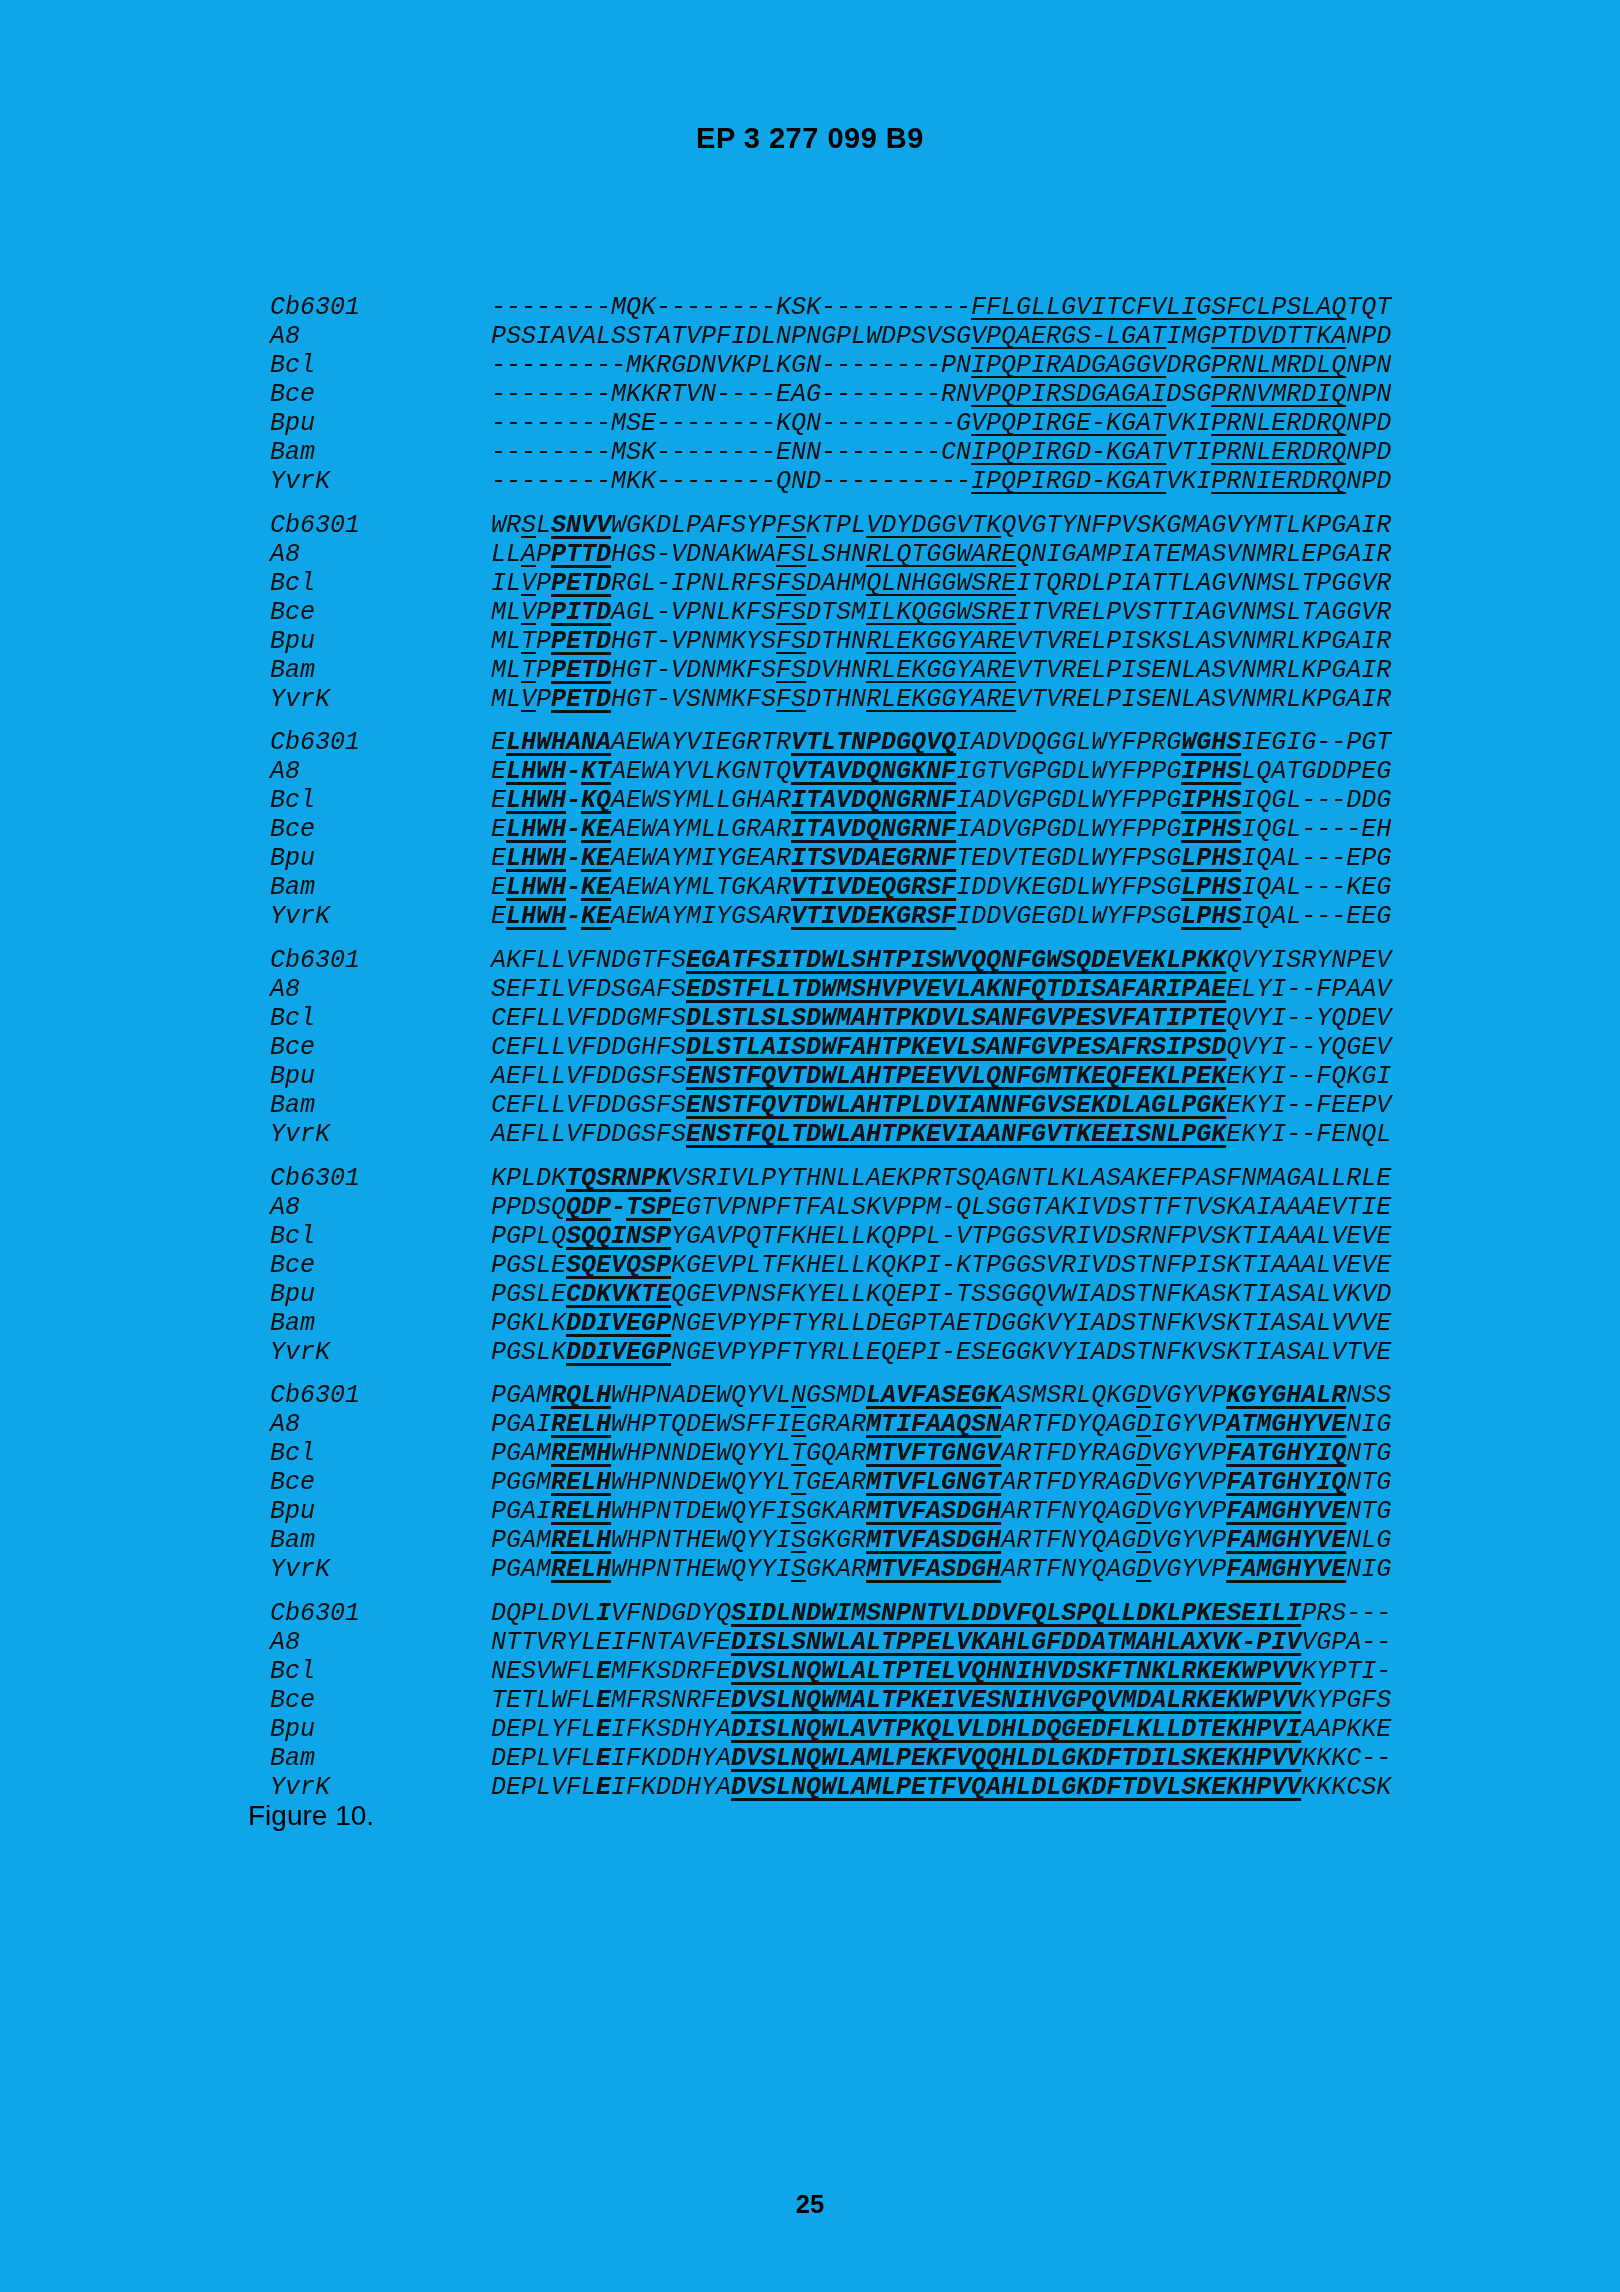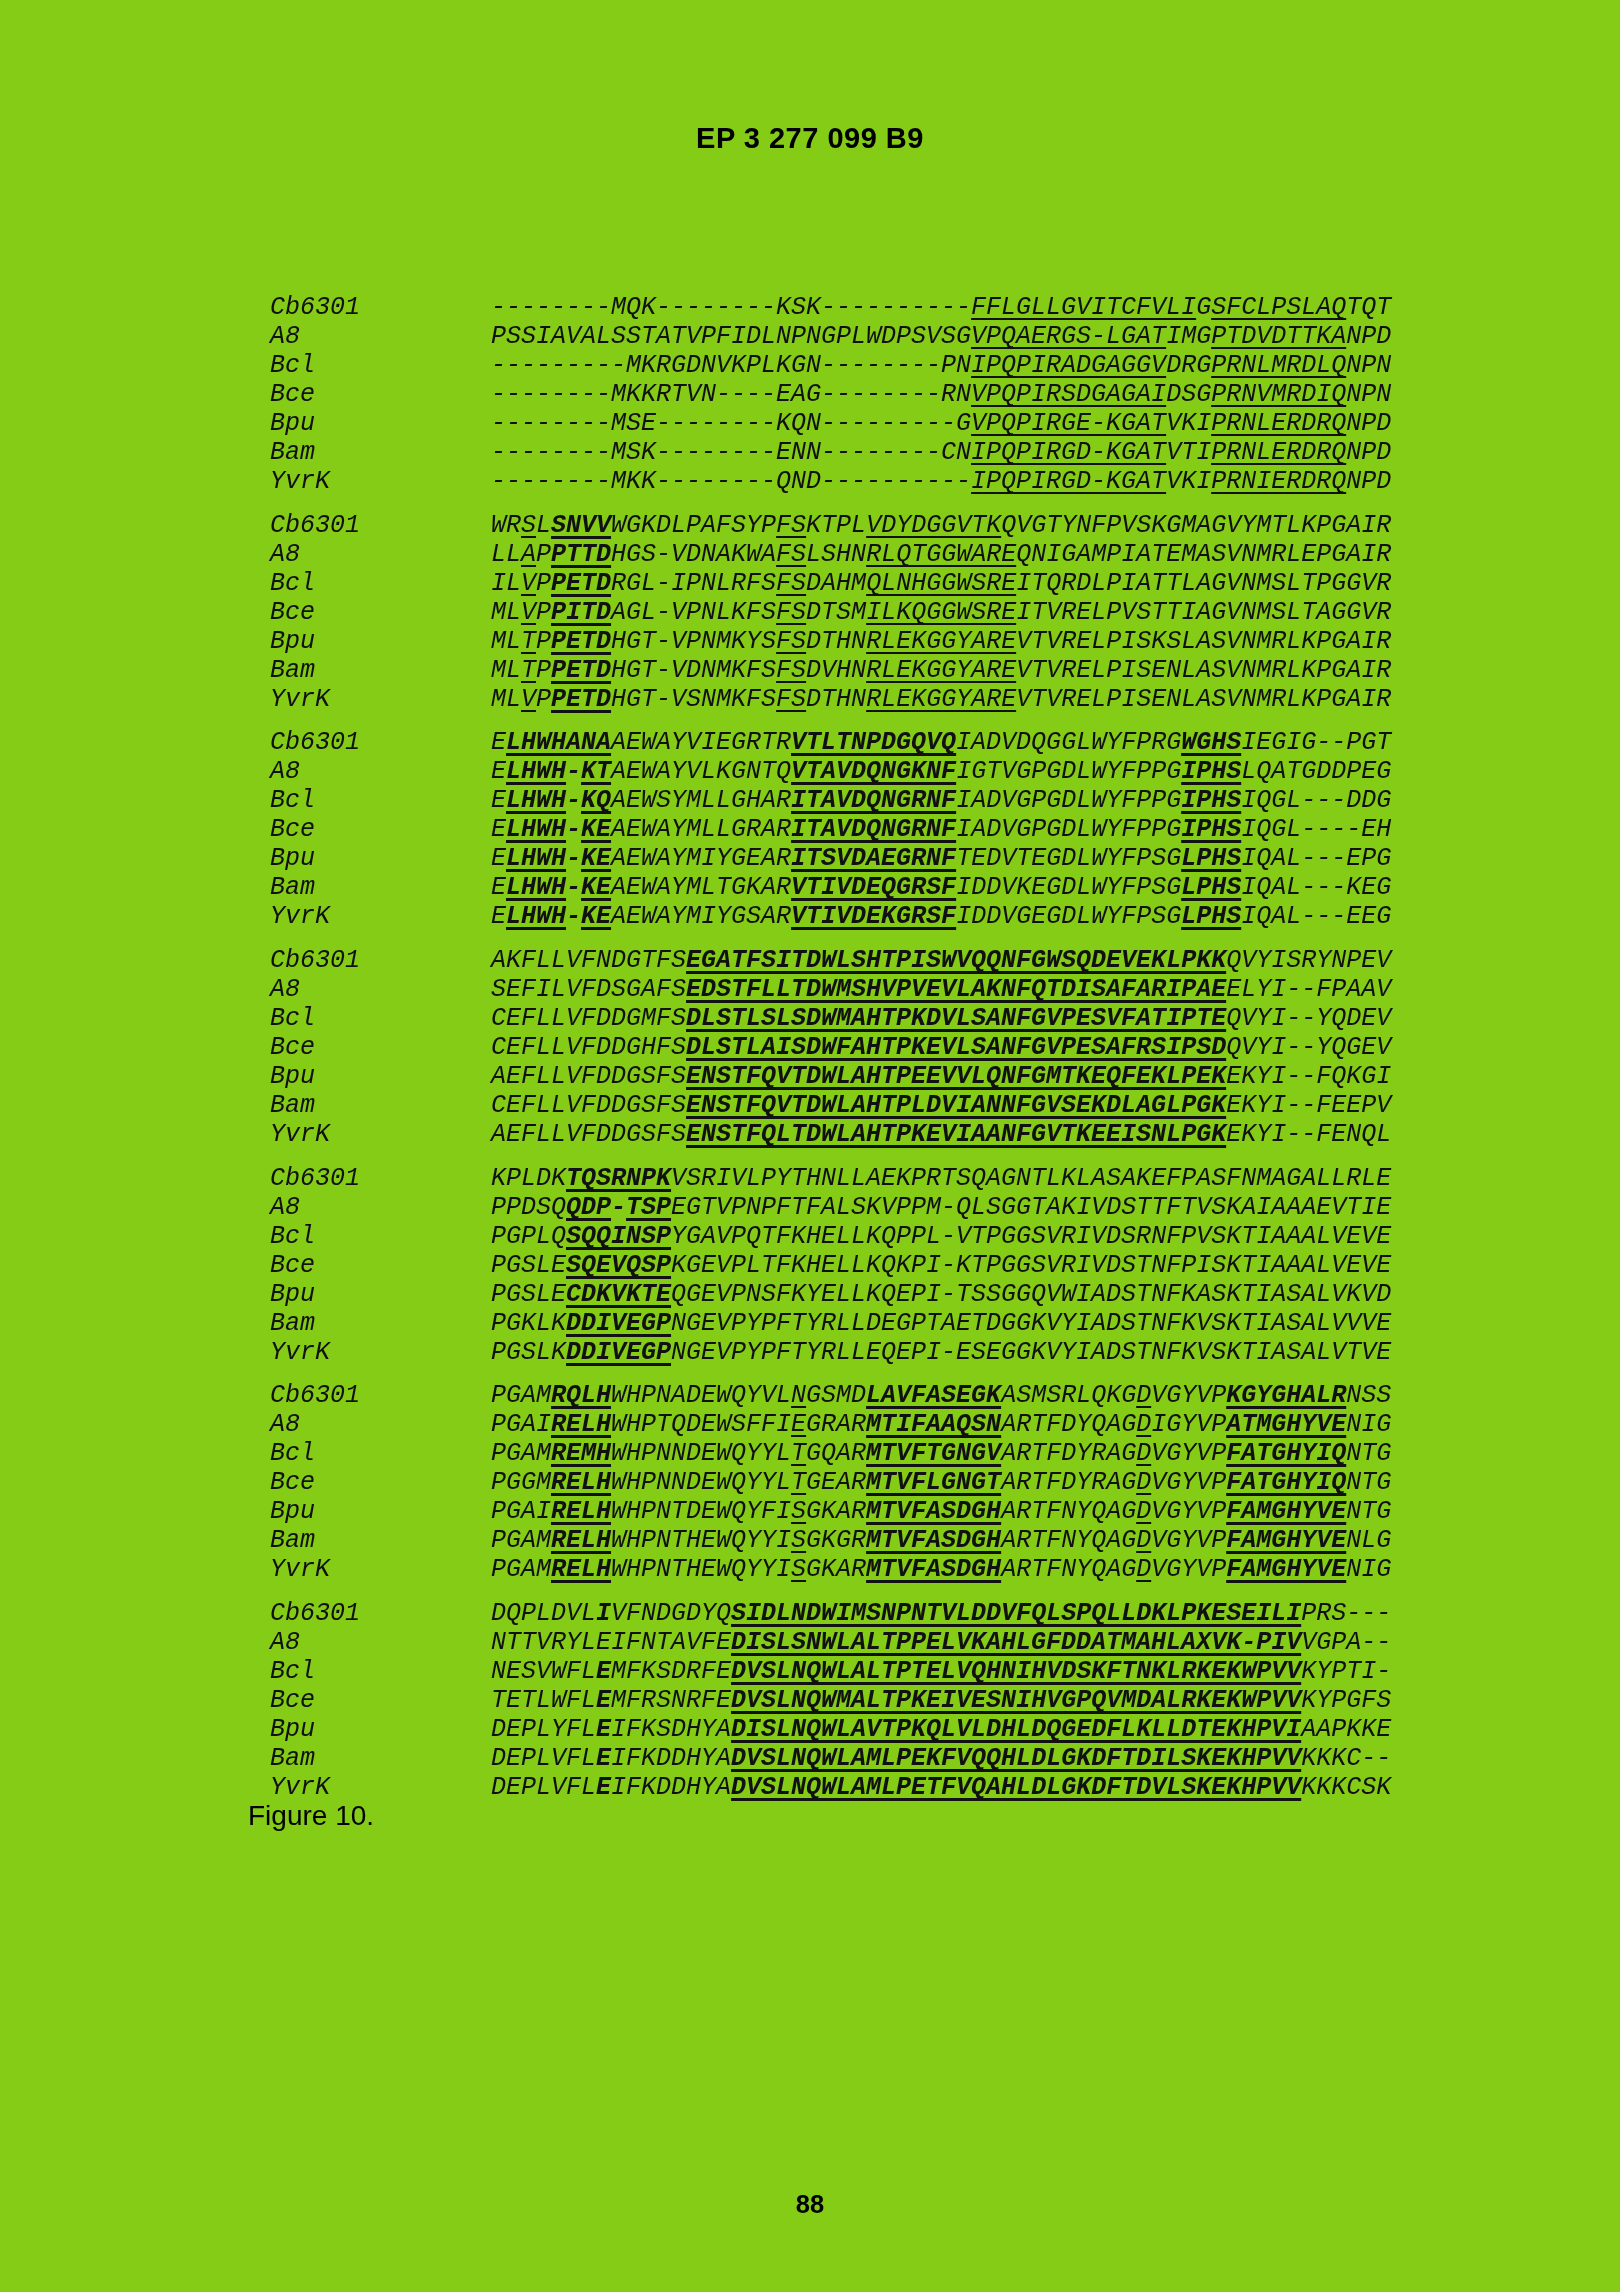--- a/index.html
+++ b/index.html
@@ -1,20 +1,20 @@
 <!DOCTYPE html>
 <html><head>
 <meta charset="utf-8">
 <style>
   html, body { margin: 0; padding: 0; background: #ffffff; }
   #page {
     position: relative;
     width: 1620px;
     height: 2293px;
-    background: #84cc16;
+    background: #0ea5e9;
     font-family: "Liberation Sans", sans-serif;
     color: #000000;
     overflow: hidden;
   }
   .doc-header {
     position: absolute;
     top: 122px; left: 0; width: 100%;
     text-align: center;
     font-size: 29px;
     font-weight: bold;
@@ -63,15 +63,15 @@
 </head>
 <body>
 
 <div id="page">
   <div class="doc-header">EP 3 277 099 B9</div>
 
   <div id="alignment"><div class="block"><div class="row"><span class="lbl">Cb6301</span><span class="seq">--------MQK--------KSK----------<u>FFLGLLGVITCFVLI</u>G<u>SFCLPSLAQ</u>TQT</span></div><div class="row"><span class="lbl">A8</span><span class="seq">PSSIAVALSSTATVPFIDLNPNGPLWDPSVSG<u>VPQAERGS-LGAT</u>IMG<u>PTDVDTTKA</u>NPD</span></div><div class="row"><span class="lbl">Bcl</span><span class="seq">---------MKRGDNVKPLKGN--------PN<u>IPQPIRADGAGGV</u>DRG<u>PRNLMRDLQ</u>NPN</span></div><div class="row"><span class="lbl">Bce</span><span class="seq">--------MKKRTVN----EAG--------RN<u>VPQPIRSDGAGAI</u>DSG<u>PRNVMRDIQ</u>NPN</span></div><div class="row"><span class="lbl">Bpu</span><span class="seq">--------MSE--------KQN---------G<u>VPQPIRGE-KGAT</u>VKI<u>PRNLERDRQ</u>NPD</span></div><div class="row"><span class="lbl">Bam</span><span class="seq">--------MSK--------ENN--------CN<u>IPQPIRGD-KGAT</u>VTI<u>PRNLERDRQ</u>NPD</span></div><div class="row"><span class="lbl">YvrK</span><span class="seq">--------MKK--------QND----------<u>IPQPIRGD-KGAT</u>VKI<u>PRNIERDRQ</u>NPD</span></div></div><div class="block"><div class="row"><span class="lbl">Cb6301</span><span class="seq">WR<u>S</u>L<b><u>SNVV</u></b>WGKDLPAFSYP<u>FS</u>KTPL<u>VDYDGGVTK</u>QVGTYNFPVSKGMAGVYMTLKPGAIR</span></div><div class="row"><span class="lbl">A8</span><span class="seq">LL<u>A</u>P<b><u>PTTD</u></b>HGS-VDNAKWA<u>FS</u>LSHN<u>RLQTGGWARE</u>QNIGAMPIATEMASVNMRLEPGAIR</span></div><div class="row"><span class="lbl">Bcl</span><span class="seq">IL<u>V</u>P<b><u>PETD</u></b>RGL-IPNLRFS<u>FS</u>DAHM<u>QLNHGGWSRE</u>ITQRDLPIATTLAGVNMSLTPGGVR</span></div><div class="row"><span class="lbl">Bce</span><span class="seq">ML<u>V</u>P<b><u>PITD</u></b>AGL-VPNLKFS<u>FS</u>DTSM<u>ILKQGGWSRE</u>ITVRELPVSTTIAGVNMSLTAGGVR</span></div><div class="row"><span class="lbl">Bpu</span><span class="seq">ML<u>T</u>P<b><u>PETD</u></b>HGT-VPNMKYS<u>FS</u>DTHN<u>RLEKGGYARE</u>VTVRELPISKSLASVNMRLKPGAIR</span></div><div class="row"><span class="lbl">Bam</span><span class="seq">ML<u>T</u>P<b><u>PETD</u></b>HGT-VDNMKFS<u>FS</u>DVHN<u>RLEKGGYARE</u>VTVRELPISENLASVNMRLKPGAIR</span></div><div class="row"><span class="lbl">YvrK</span><span class="seq">ML<u>V</u>P<b><u>PETD</u></b>HGT-VSNMKFS<u>FS</u>DTHN<u>RLEKGGYARE</u>VTVRELPISENLASVNMRLKPGAIR</span></div></div><div class="block"><div class="row"><span class="lbl">Cb6301</span><span class="seq">E<b><u>LHWHANA</u></b>AEWAYVIEGRTR<b><u>VTLTNPDGQVQ</u></b>IADVDQGGLWYFPRG<b><u>WGHS</u></b>IEGIG--PGT</span></div><div class="row"><span class="lbl">A8</span><span class="seq">E<b><u>LHWH</u>-<u>KT</u></b>AEWAYVLKGNTQ<b><u>VTAVDQNGKNF</u></b>IGTVGPGDLWYFPPG<b><u>IPHS</u></b>LQATGDDPEG</span></div><div class="row"><span class="lbl">Bcl</span><span class="seq">E<b><u>LHWH</u>-<u>KQ</u></b>AEWSYMLLGHAR<b><u>ITAVDQNGRNF</u></b>IADVGPGDLWYFPPG<b><u>IPHS</u></b>IQGL---DDG</span></div><div class="row"><span class="lbl">Bce</span><span class="seq">E<b><u>LHWH</u>-<u>KE</u></b>AEWAYMLLGRAR<b><u>ITAVDQNGRNF</u></b>IADVGPGDLWYFPPG<b><u>IPHS</u></b>IQGL----EH</span></div><div class="row"><span class="lbl">Bpu</span><span class="seq">E<b><u>LHWH</u>-<u>KE</u></b>AEWAYMIYGEAR<b><u>ITSVDAEGRNF</u></b>TEDVTEGDLWYFPSG<b><u>LPHS</u></b>IQAL---EPG</span></div><div class="row"><span class="lbl">Bam</span><span class="seq">E<b><u>LHWH</u>-<u>KE</u></b>AEWAYMLTGKAR<b><u>VTIVDEQGRSF</u></b>IDDVKEGDLWYFPSG<b><u>LPHS</u></b>IQAL---KEG</span></div><div class="row"><span class="lbl">YvrK</span><span class="seq">E<b><u>LHWH</u>-<u>KE</u></b>AEWAYMIYGSAR<b><u>VTIVDEKGRSF</u></b>IDDVGEGDLWYFPSG<b><u>LPHS</u></b>IQAL---EEG</span></div></div><div class="block"><div class="row"><span class="lbl">Cb6301</span><span class="seq">AKFLLVFNDGTFS<b><u>EGATFSITDWLSHTPISWVQQNFGWSQDEVEKLPKK</u></b>QVYISRYNPEV</span></div><div class="row"><span class="lbl">A8</span><span class="seq">SEFILVFDSGAFS<b><u>EDSTFLLTDWMSHVPVEVLAKNFQTDISAFARIPAE</u></b>ELYI--FPAAV</span></div><div class="row"><span class="lbl">Bcl</span><span class="seq">CEFLLVFDDGMFS<b><u>DLSTLSLSDWMAHTPKDVLSANFGVPESVFATIPTE</u></b>QVYI--YQDEV</span></div><div class="row"><span class="lbl">Bce</span><span class="seq">CEFLLVFDDGHFS<b><u>DLSTLAISDWFAHTPKEVLSANFGVPESAFRSIPSD</u></b>QVYI--YQGEV</span></div><div class="row"><span class="lbl">Bpu</span><span class="seq">AEFLLVFDDGSFS<b><u>ENSTFQVTDWLAHTPEEVVLQNFGMTKEQFEKLPEK</u></b>EKYI--FQKGI</span></div><div class="row"><span class="lbl">Bam</span><span class="seq">CEFLLVFDDGSFS<b><u>ENSTFQVTDWLAHTPLDVIANNFGVSEKDLAGLPGK</u></b>EKYI--FEEPV</span></div><div class="row"><span class="lbl">YvrK</span><span class="seq">AEFLLVFDDGSFS<b><u>ENSTFQLTDWLAHTPKEVIAANFGVTKEEISNLPGK</u></b>EKYI--FENQL</span></div></div><div class="block"><div class="row"><span class="lbl">Cb6301</span><span class="seq">KPLDK<b><u>TQSRNPK</u></b>VSRIVLPYTHNLLAEKPRTSQAGNTLKLASAKEFPASFNMAGALLRLE</span></div><div class="row"><span class="lbl">A8</span><span class="seq">PPDSQ<b><u>QDP</u>-<u>TSP</u></b>EGTVPNPFTFALSKVPPM-QLSGGTAKIVDSTTFTVSKAIAAAEVTIE</span></div><div class="row"><span class="lbl">Bcl</span><span class="seq">PGPLQ<b><u>SQQINSP</u></b>YGAVPQTFKHELLKQPPL-VTPGGSVRIVDSRNFPVSKTIAAALVEVE</span></div><div class="row"><span class="lbl">Bce</span><span class="seq">PGSLE<b><u>SQEVQSP</u></b>KGEVPLTFKHELLKQKPI-KTPGGSVRIVDSTNFPISKTIAAALVEVE</span></div><div class="row"><span class="lbl">Bpu</span><span class="seq">PGSLE<b><u>CDKVKTE</u></b>QGEVPNSFKYELLKQEPI-TSSGGQVWIADSTNFKASKTIASALVKVD</span></div><div class="row"><span class="lbl">Bam</span><span class="seq">PGKLK<b><u>DDIVEGP</u></b>NGEVPYPFTYRLLDEGPTAETDGGKVYIADSTNFKVSKTIASALVVVE</span></div><div class="row"><span class="lbl">YvrK</span><span class="seq">PGSLK<b><u>DDIVEGP</u></b>NGEVPYPFTYRLLEQEPI-ESEGGKVYIADSTNFKVSKTIASALVTVE</span></div></div><div class="block"><div class="row"><span class="lbl">Cb6301</span><span class="seq">PGAM<b><u>RQLH</u></b>WHPNADEWQYVL<u>N</u>GSMD<b><u>LAVFASEGK</u></b>ASMSRLQKG<u>D</u>VGYVP<b><u>KGYGHALR</u></b>NSS</span></div><div class="row"><span class="lbl">A8</span><span class="seq">PGAI<b><u>RELH</u></b>WHPTQDEWSFFI<u>E</u>GRAR<b><u>MTIFAAQSN</u></b>ARTFDYQAG<u>D</u>IGYVP<b><u>ATMGHYVE</u></b>NIG</span></div><div class="row"><span class="lbl">Bcl</span><span class="seq">PGAM<b><u>REMH</u></b>WHPNNDEWQYYL<u>T</u>GQAR<b><u>MTVFTGNGV</u></b>ARTFDYRAG<u>D</u>VGYVP<b><u>FATGHYIQ</u></b>NTG</span></div><div class="row"><span class="lbl">Bce</span><span class="seq">PGGM<b><u>RELH</u></b>WHPNNDEWQYYL<u>T</u>GEAR<b><u>MTVFLGNGT</u></b>ARTFDYRAG<u>D</u>VGYVP<b><u>FATGHYIQ</u></b>NTG</span></div><div class="row"><span class="lbl">Bpu</span><span class="seq">PGAI<b><u>RELH</u></b>WHPNTDEWQYFI<u>S</u>GKAR<b><u>MTVFASDGH</u></b>ARTFNYQAG<u>D</u>VGYVP<b><u>FAMGHYVE</u></b>NTG</span></div><div class="row"><span class="lbl">Bam</span><span class="seq">PGAM<b><u>RELH</u></b>WHPNTHEWQYYI<u>S</u>GKGR<b><u>MTVFASDGH</u></b>ARTFNYQAG<u>D</u>VGYVP<b><u>FAMGHYVE</u></b>NLG</span></div><div class="row"><span class="lbl">YvrK</span><span class="seq">PGAM<b><u>RELH</u></b>WHPNTHEWQYYI<u>S</u>GKAR<b><u>MTVFASDGH</u></b>ARTFNYQAG<u>D</u>VGYVP<b><u>FAMGHYVE</u></b>NIG</span></div></div><div class="block"><div class="row"><span class="lbl">Cb6301</span><span class="seq">DQPLDVL<b>I</b>VFNDGDYQ<b><u>SIDLNDWIMSNPNTVLDDVFQLSPQLLDKLPKESEILI</u></b>PRS---</span></div><div class="row"><span class="lbl">A8</span><span class="seq">NTTVRYLEIFNTAVFE<b><u>DISLSNWLALTPPELVKAHLGFDDATMAHLAXVK-PIV</u></b>VGPA--</span></div><div class="row"><span class="lbl">Bcl</span><span class="seq">NESVWFL<b>E</b>MFKSDRFE<b><u>DVSLNQWLALTPTELVQHNIHVDSKFTNKLRKEKWPVV</u></b>KYPTI-</span></div><div class="row"><span class="lbl">Bce</span><span class="seq">TETLWFL<b>E</b>MFRSNRFE<b><u>DVSLNQWMALTPKEIVESNIHVGPQVMDALRKEKWPVV</u></b>KYPGFS</span></div><div class="row"><span class="lbl">Bpu</span><span class="seq">DEPLYFL<b>E</b>IFKSDHYA<b><u>DISLNQWLAVTPKQLVLDHLDQGEDFLKLLDTEKHPVI</u></b>AAPKKE</span></div><div class="row"><span class="lbl">Bam</span><span class="seq">DEPLVFL<b>E</b>IFKDDHYA<b><u>DVSLNQWLAMLPEKFVQQHLDLGKDFTDILSKEKHPVV</u></b>KKKC--</span></div><div class="row"><span class="lbl">YvrK</span><span class="seq">DEPLVFL<b>E</b>IFKDDHYA<b><u>DVSLNQWLAMLPETFVQAHLDLGKDFTDVLSKEKHPVV</u></b>KKKCSK</span></div></div></div>
 
   <div class="figure-caption">Figure 10.</div>
 
-  <div class="page-number">88</div>
+  <div class="page-number">25</div>
 </div>
 
 
 </body></html>

